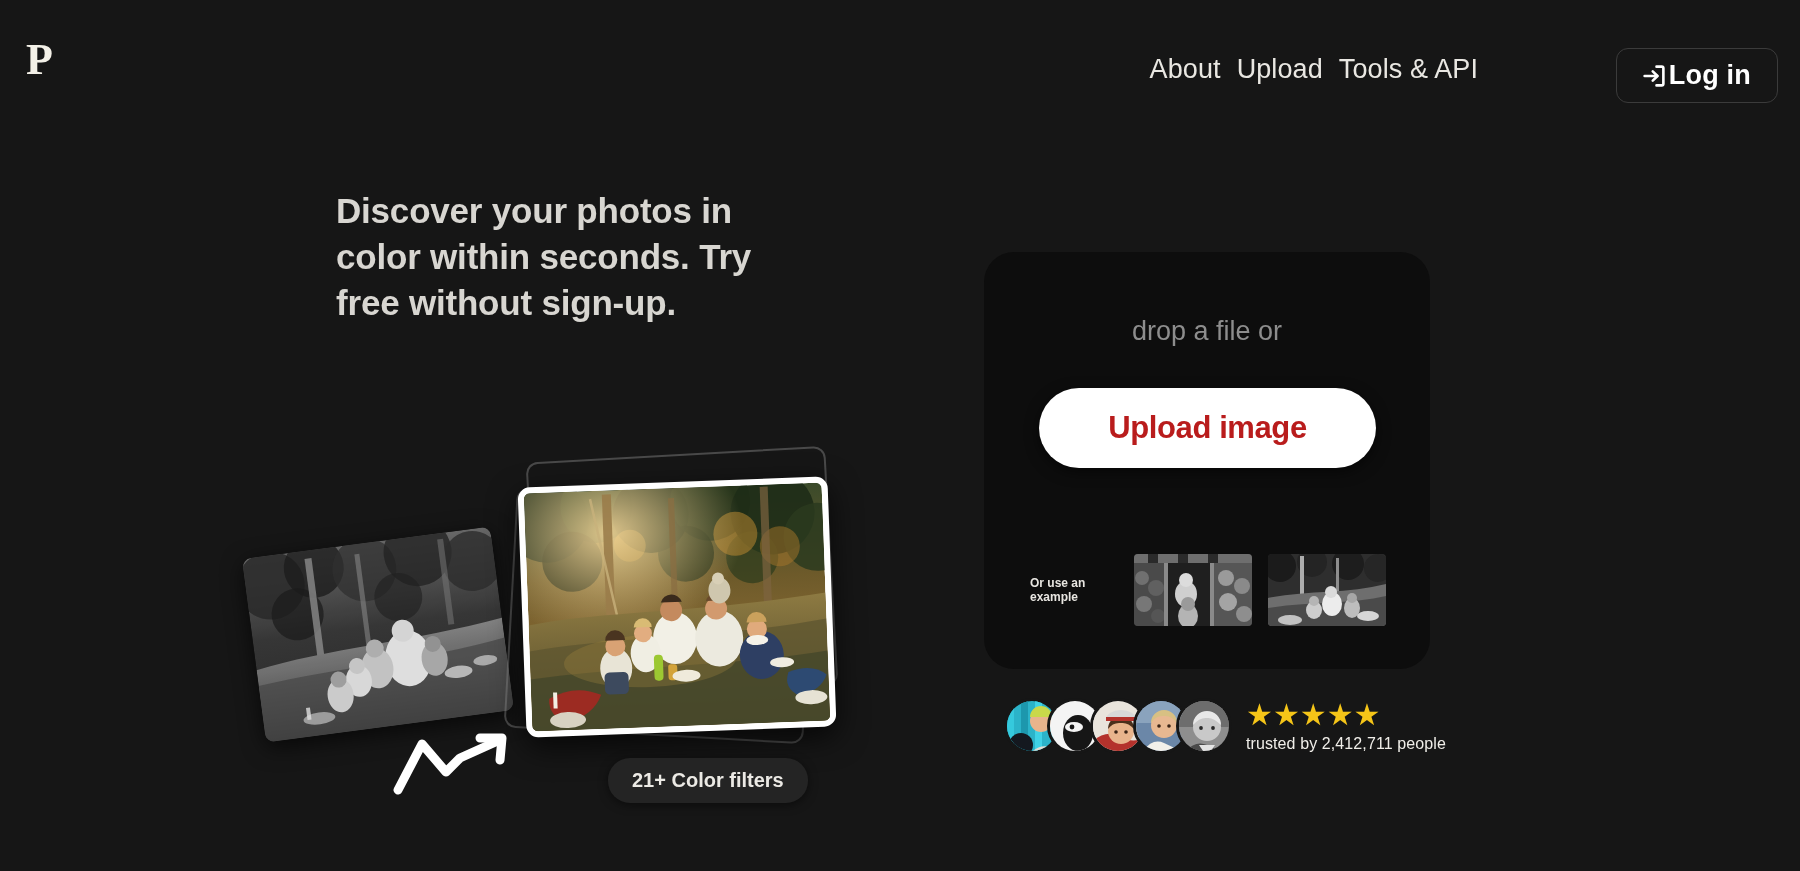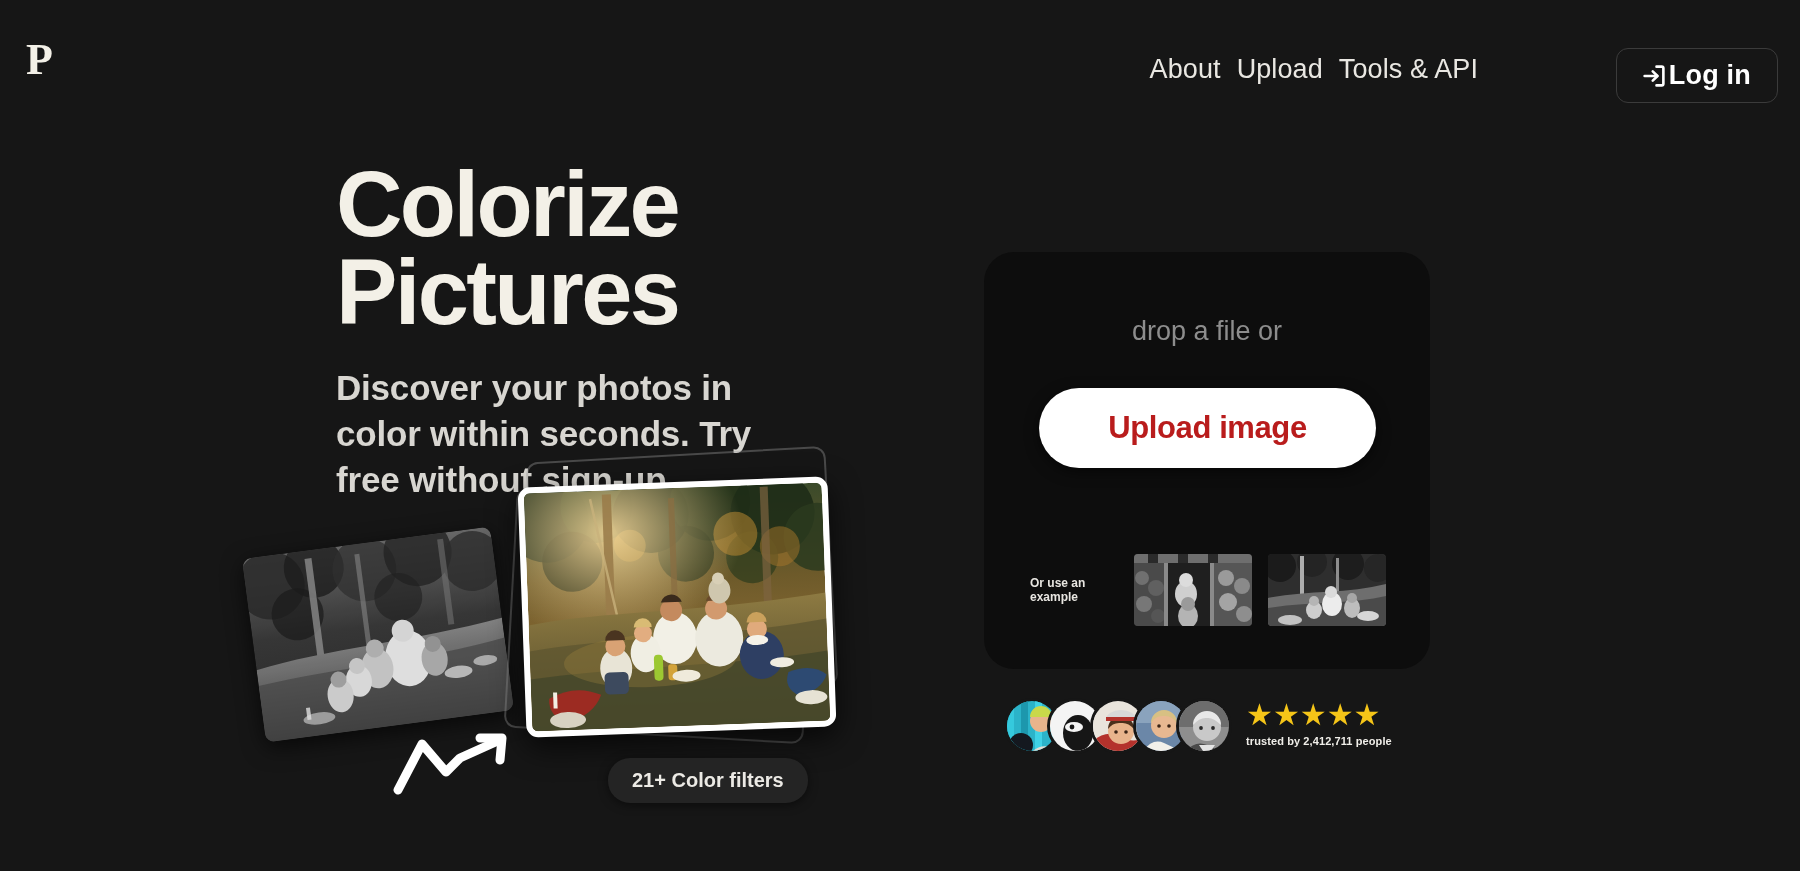--- a/index.html
+++ b/index.html
@@ -140,21 +140,21 @@
   .avatars { display:flex; align-items:center; }
   .avatar {
     width:56px; height:56px; border-radius:50%;
     border:3px solid #161616; overflow:hidden;
     margin-left:-13px; flex:none;
   }
   .avatar:first-child { margin-left:0; }
   .trust-right { margin-left:14px; margin-top:2px; }
   .stars { display:flex; gap:2px; font-size:30px; color:#f5c518; line-height:1; }
   .trust-text {
-    margin-top:5px; font-size:11px; font-weight:700; color:#f0eee9;
+    margin-top:5px; font-size:16px; font-weight:400; color:#f0eee9;
     letter-spacing:0.1px; white-space:nowrap;
   }
 </style>
 </head>
 <body>
 
 <div class="header">
 
   <div class="logo">P</div>
 
@@ -170,24 +170,20 @@
         <path d="M14 4.5h4.2a1.3 1.3 0 0 1 1.3 1.3v12.4a1.3 1.3 0 0 1-1.3 1.3H14"></path>
         <path d="M4.5 12h10"></path>
         <path d="M11 8.3 14.8 12 11 15.7"></path>
       </svg>
     </span>
     <span class="login-label">Log in</span>
   </div>
 </div>
 
 <div class="hero">
-  <h1 class="hero-title">
-    <span>Colorize</span><br>
-    <span>Pictures</span>
-  </h1>
   <p class="hero-sub">Discover your photos in color within seconds. Try free without sign-up.</p>
 </div>
 
 <div class="photos">
 
   <div class="photo-bw">
     <svg viewBox="0 0 250 185" width="250" height="185" preserveAspectRatio="none">
       <defs>
         <linearGradient id="bwsky" x1="0" y1="0" x2="0" y2="1">
           <stop offset="0%" stop-color="#6e6e6e"></stop>

